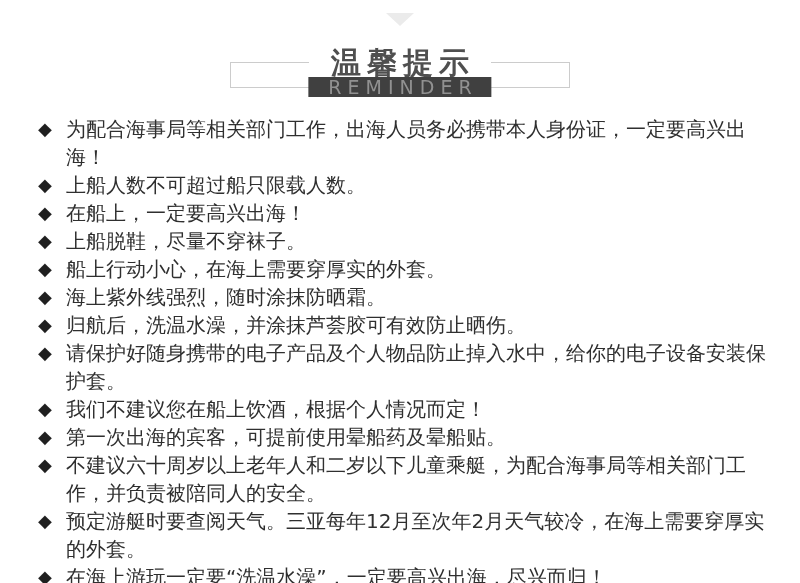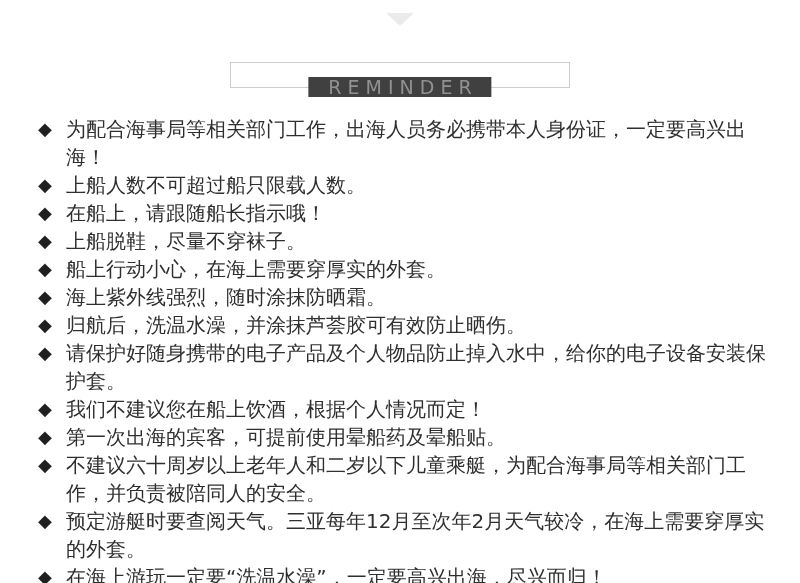--- a/index.html
+++ b/index.html
@@ -67,38 +67,39 @@
     color:var(--text,#2f2f2f);
     word-break:break-all;
   }
 </style>
 </head>
 <body style="--background: #ffffff; --text: #2f2f2f; --bullet: #1f1f1f; --title: #4f4f4f; --subtitle: #919191; --border: #cccccc; --triangle: #ebebeb;">
 
 <div class="triangle"></div>
 
 <div class="header-box">
+  <div class="header-title">温馨提示</div>
   <div class="header-sub">REMINDER</div>
 </div>
 
 <div class="list" id="reminder-list">
 
     <div class="item">
       <span class="bullet">◆</span>
       <span class="text">为配合海事局等相关部门工作，出海人员务必携带本人身份证，一定要高兴出海！</span>
     </div>
 
     <div class="item">
       <span class="bullet">◆</span>
       <span class="text">上船人数不可超过船只限载人数。</span>
     </div>
 
     <div class="item">
       <span class="bullet">◆</span>
-      <span class="text">在船上，请跟随船长指示哦！</span>
+      <span class="text">在船上，一定要高兴出海！</span>
     </div>
 
     <div class="item">
       <span class="bullet">◆</span>
       <span class="text">上船脱鞋，尽量不穿袜子。</span>
     </div>
 
     <div class="item">
       <span class="bullet">◆</span>
       <span class="text">船上行动小心，在海上需要穿厚实的外套。</span>

